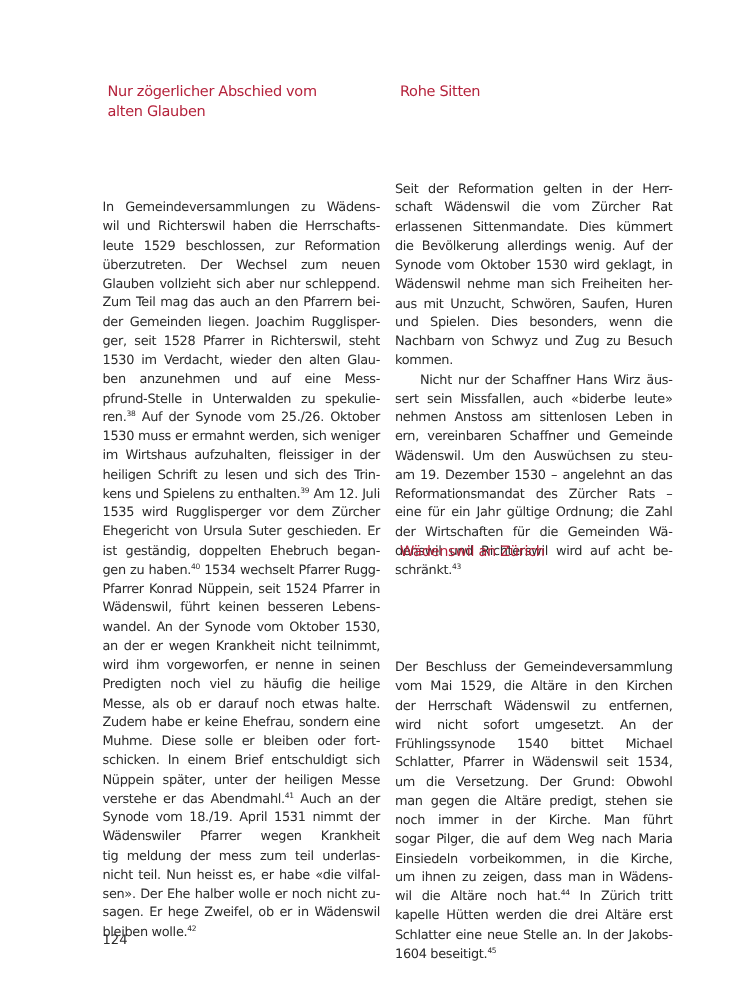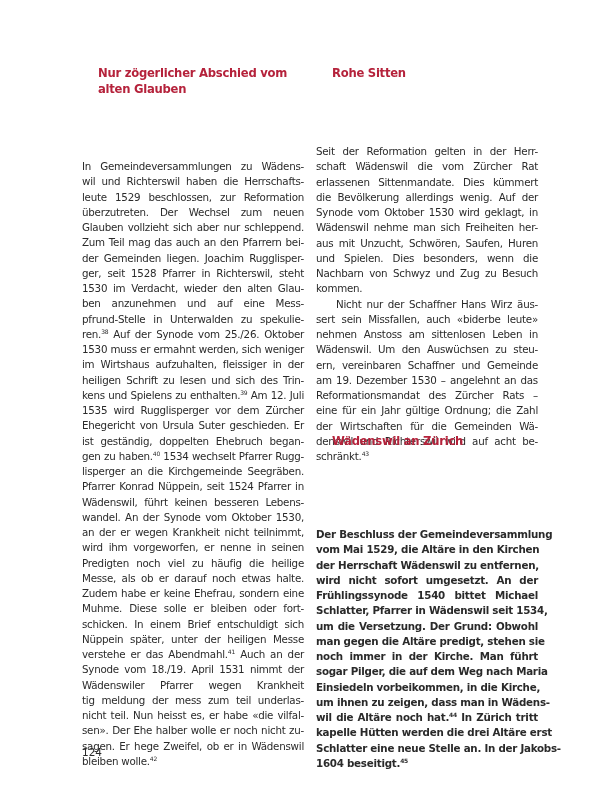--- a/index.html
+++ b/index.html
@@ -1,22 +1,22 @@
 <!DOCTYPE html>
 <html><head>
 <meta charset="utf-8">
 <style>
   html, body { margin: 0; padding: 0; background: #ffffff; }
   body { width: 600px; height: 800px; position: relative; overflow: hidden;
          font-family: "DejaVu Sans", sans-serif; color: #2a2a2a; }
   .col { position: absolute; top: 0; width: 222px; }
   .col-left { left: 82px; }
   .col-right { left: 316px; }
-  .heading { position: absolute; left: 16px; width: 230px; color: #b5223b;
-             font-weight: bold; font-size: 11.6px; line-height: 15.5px; letter-spacing: -0.15px; }
+  .heading { position: absolute; left: 4px; width: 230px; color: #b5223b;
+             font-weight: normal; font-size: 11.6px; line-height: 15.5px; letter-spacing: -0.15px; }
   .body { position: absolute; left: 0; width: 222px; font-size: 10.3px; line-height: 15.25px; margin-top: 48px; }
   .line { display: block; white-space: nowrap; text-align: justify; text-align-last: justify;
           letter-spacing: -0.25px; height: 15.25px; overflow: visible; }
   .line.last { text-align-last: left; }
   .line.indent { padding-left: 20px; }
   .fn { font-size: 6px; vertical-align: 4px; line-height: 0; }
   .page-number { position: absolute; left: 82px; top: 746px; font-size: 10.5px; color: #2a2a2a; }
 </style>
 </head>
 <body>
@@ -40,21 +40,20 @@
       <span class="line"><span>pfrund-Stelle in Unterwalden zu spekulie-</span></span>
       <span class="line"><span>ren.</span><sup class="fn">38</sup><span> Auf der Synode vom 25./26. Oktober</span></span>
       <span class="line"><span>1530 muss er ermahnt werden, sich weniger</span></span>
       <span class="line"><span>im Wirtshaus aufzuhalten, fleissiger in der</span></span>
       <span class="line"><span>heiligen Schrift zu lesen und sich des Trin-</span></span>
       <span class="line"><span>kens und Spielens zu enthalten.</span><sup class="fn">39</sup><span> Am 12. Juli</span></span>
       <span class="line"><span>1535 wird Rugglisperger vor dem Zürcher</span></span>
       <span class="line"><span>Ehegericht von Ursula Suter geschieden. Er</span></span>
       <span class="line"><span>ist geständig, doppelten Ehebruch began-</span></span>
       <span class="line"><span>gen zu haben.</span><sup class="fn">40</sup><span> 1534 wechselt Pfarrer Rugg-</span></span>
-      <span class="line"><span>lisperger an die Kirchgemeinde Seegräben.</span></span>
       <span class="line"><span>Pfarrer Konrad Nüppein, seit 1524 Pfarrer in</span></span>
       <span class="line"><span>Wädenswil, führt keinen besseren Lebens-</span></span>
       <span class="line"><span>wandel. An der Synode vom Oktober 1530,</span></span>
       <span class="line"><span>an der er wegen Krankheit nicht teilnimmt,</span></span>
       <span class="line"><span>wird ihm vorgeworfen, er nenne in seinen</span></span>
       <span class="line"><span>Predigten noch viel zu häufig die heilige</span></span>
       <span class="line"><span>Messe, als ob er darauf noch etwas halte.</span></span>
       <span class="line"><span>Zudem habe er keine Ehefrau, sondern eine</span></span>
       <span class="line"><span>Muhme. Diese solle er bleiben oder fort-</span></span>
       <span class="line"><span>schicken. In einem Brief entschuldigt sich</span></span>
@@ -81,34 +80,34 @@
       <span class="line"><span>die Bevölkerung allerdings wenig. Auf der</span></span>
       <span class="line"><span>Synode vom Oktober 1530 wird geklagt, in</span></span>
       <span class="line"><span>Wädenswil nehme man sich Freiheiten her-</span></span>
       <span class="line"><span>aus mit Unzucht, Schwören, Saufen, Huren</span></span>
       <span class="line"><span>und Spielen. Dies besonders, wenn die</span></span>
       <span class="line"><span>Nachbarn von Schwyz und Zug zu Besuch</span></span>
       <span class="line last"><span>kommen.</span></span>
       <span class="line indent"><span>Nicht nur der Schaffner Hans Wirz äus-</span></span>
       <span class="line"><span>sert sein Missfallen, auch «biderbe leute»</span></span>
       <span class="line"><span>nehmen Anstoss am sittenlosen Leben in</span></span>
+      <span class="line"><span>ern, vereinbaren Schaffner und Gemeinde</span></span>
       <span class="line"><span>Wädenswil. Um den Auswüchsen zu steu-</span></span>
-      <span class="line"><span>ern, vereinbaren Schaffner und Gemeinde</span></span>
       <span class="line"><span>am 19. Dezember 1530 – angelehnt an das</span></span>
       <span class="line"><span>Reformationsmandat des Zürcher Rats –</span></span>
       <span class="line"><span>eine für ein Jahr gültige Ordnung; die Zahl</span></span>
       <span class="line"><span>der Wirtschaften für die Gemeinden Wä-</span></span>
       <span class="line"><span>denswil und Richterswil wird auf acht be-</span></span>
       <span class="line last"><span>schränkt.</span><sup class="fn">43</sup></span>
     </div>
 
   <div class="heading" style="top:434px;">
     <span class="line last" style="height:15.5px;">Wädenswil an Zürich</span>
   </div>
-  <div class="body" style="top:479px;font-weight:bold;" id="right-body-1">
+  <div class="body" style="top:479px;" id="right-body-1">
       <span class="line"><span>Der Beschluss der Gemeindeversammlung</span></span>
       <span class="line"><span>vom Mai 1529, die Altäre in den Kirchen</span></span>
       <span class="line"><span>der Herrschaft Wädenswil zu entfernen,</span></span>
       <span class="line"><span>wird nicht sofort umgesetzt. An der</span></span>
       <span class="line"><span>Frühlingssynode 1540 bittet Michael</span></span>
       <span class="line"><span>Schlatter, Pfarrer in Wädenswil seit 1534,</span></span>
       <span class="line"><span>um die Versetzung. Der Grund: Obwohl</span></span>
       <span class="line"><span>man gegen die Altäre predigt, stehen sie</span></span>
       <span class="line"><span>noch immer in der Kirche. Man führt</span></span>
       <span class="line"><span>sogar Pilger, die auf dem Weg nach Maria</span></span>

